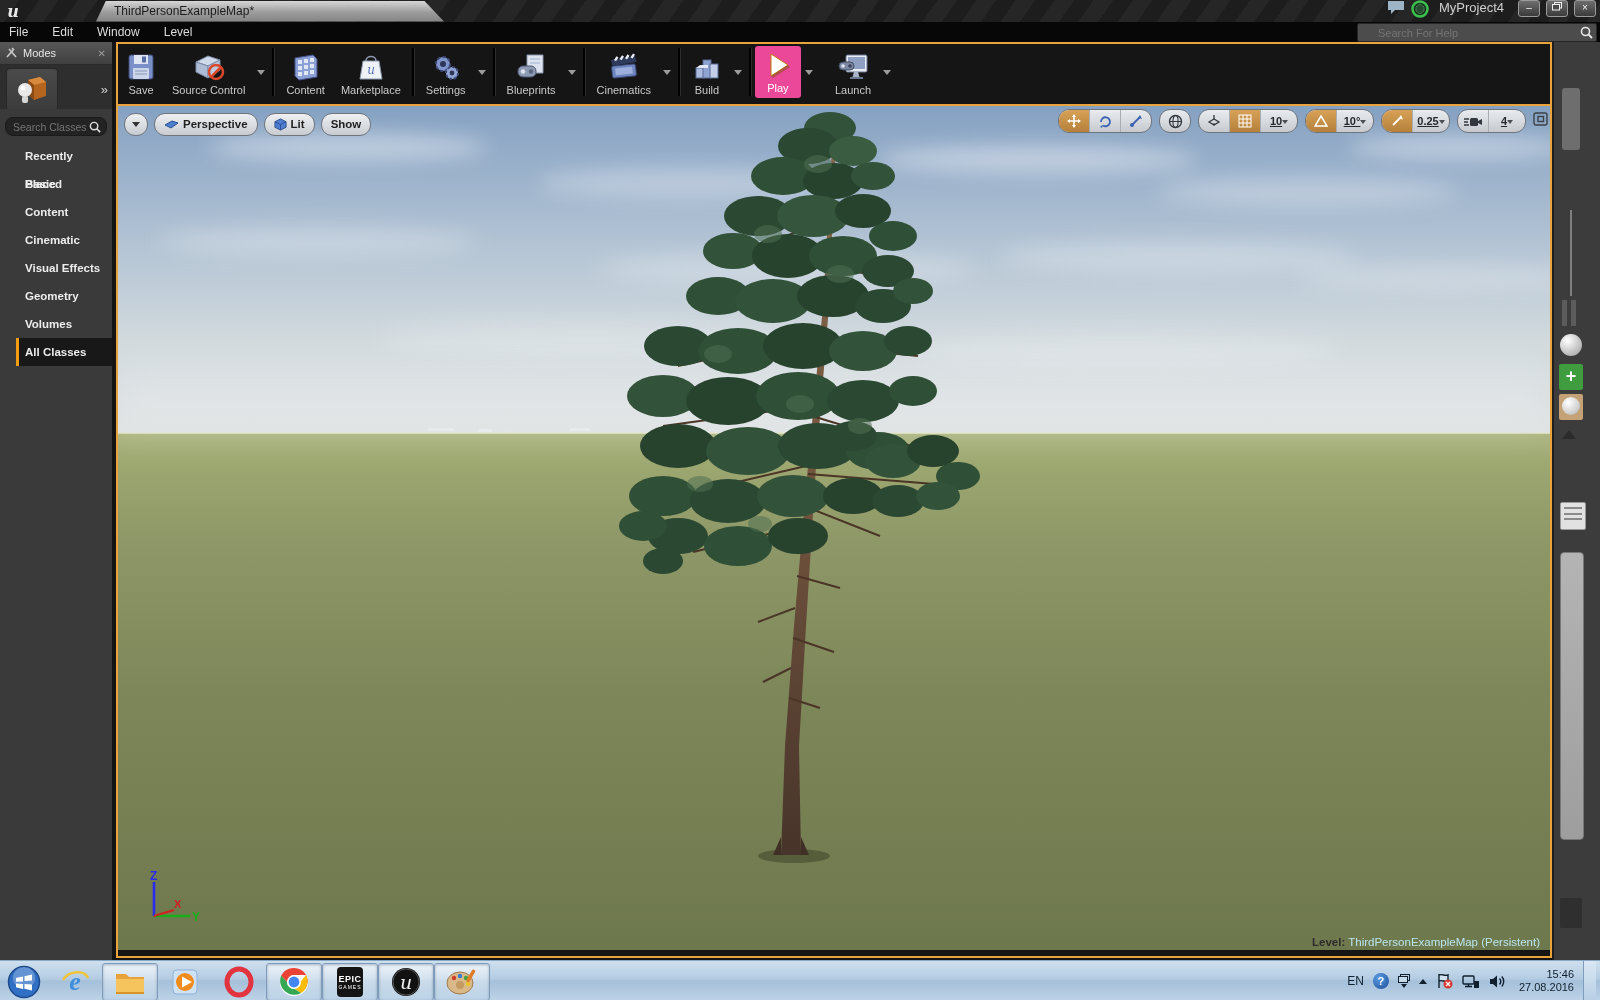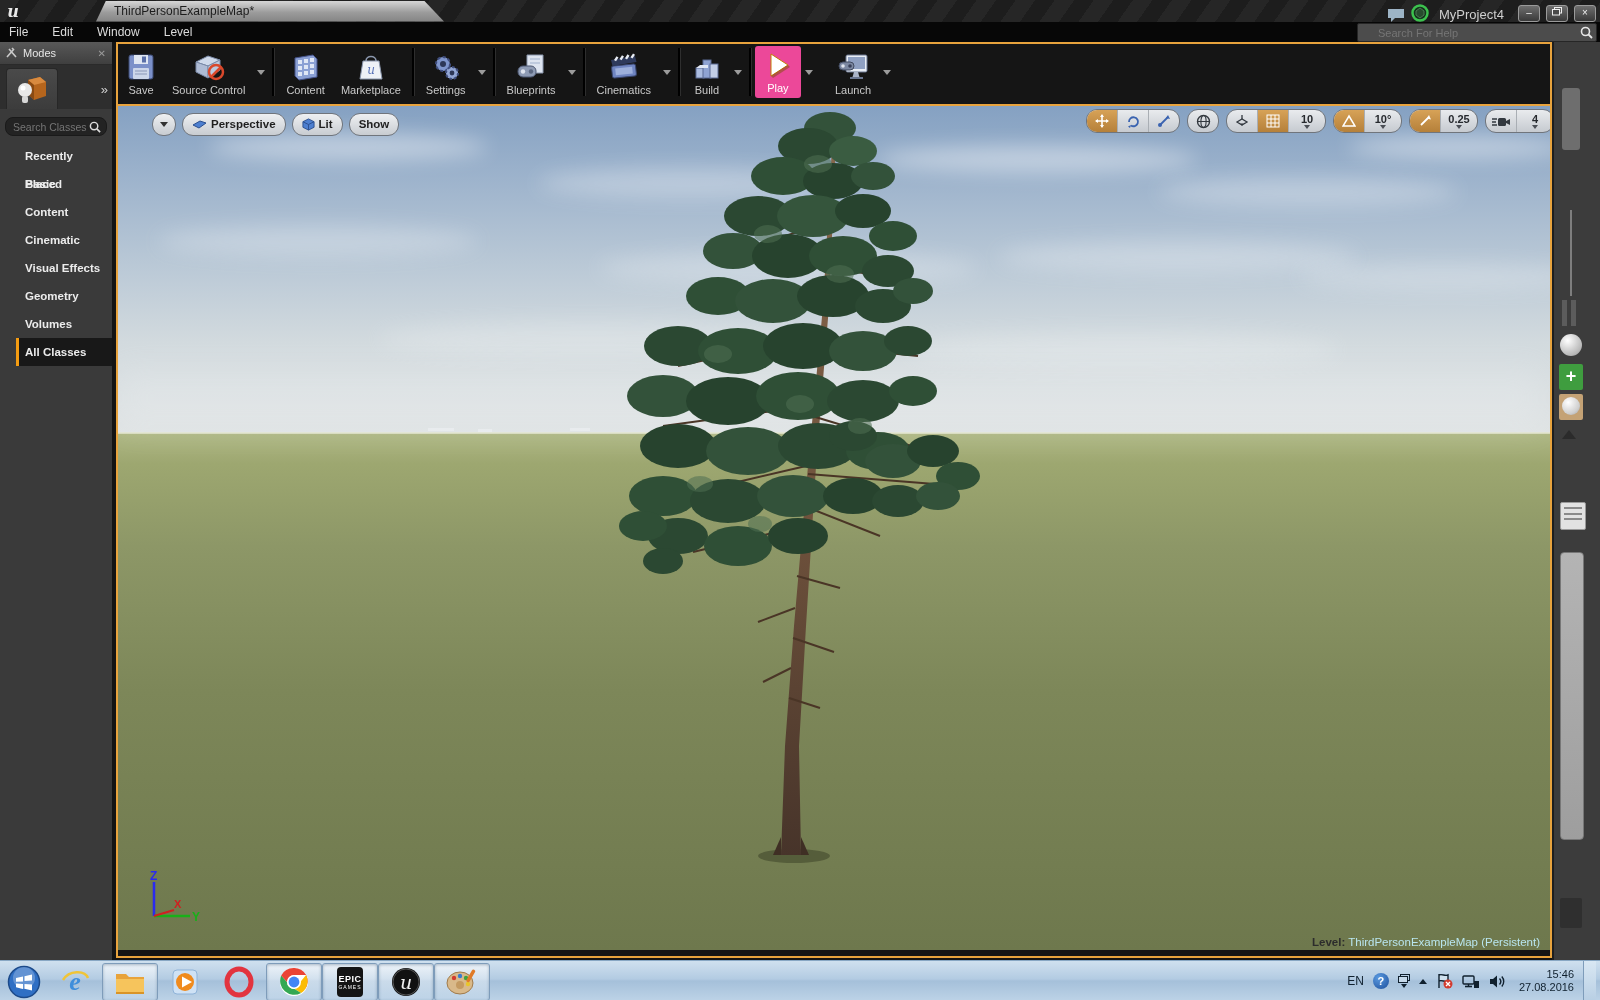--- a/index.html
+++ b/index.html
@@ -3,21 +3,21 @@
 <meta charset="utf-8">
 <style>
   html,body{margin:0;padding:0;}
   body{width:1600px;height:1000px;background:#141414;font-family:"Liberation Sans",sans-serif;overflow:hidden;position:relative;-webkit-font-smoothing:antialiased;}
   .abs{position:absolute;}
   
   #titlebar{left:0;top:0;width:1600px;height:22px;background:repeating-linear-gradient(125deg,#262626 0 16px,#1d1d1d 16px 32px);display:flex;align-items:center;}
   #ue-logo{width:26px;height:22px;display:flex;align-items:center;justify-content:center;color:#e9e9e9;font-family:"DejaVu Serif",serif;font-style:italic;font-weight:bold;font-size:16px;}
   #doc-tab{margin-left:70px;width:348px;height:21px;background:linear-gradient(#d6d6d6,#9b9b9b 55%,#848484);clip-path:polygon(10px 0,calc(100% - 20px) 0,100% 100%,0 100%);display:flex;align-items:center;}
   #doc-tab span{margin-left:18px;color:#1c1c1c;font-size:12px;}
-  #tb-right{position:absolute;right:4px;top:0;height:22px;display:flex;align-items:flex-end;gap:6px;}
+  #tb-right{position:absolute;right:4px;top:0;height:22px;display:flex;align-items:flex-start;gap:6px;}
   .winbtn{width:20px;height:15px;background:linear-gradient(#6e6e6e,#3a3a3a);border:1px solid #9a9a9a;border-radius:3px;color:#f0f0f0;font-size:10px;line-height:13px;text-align:center;cursor:default;}
   #project-name{color:#cfcfcf;font-size:13px;margin:0 8px 0 4px;}
   
   #menubar{left:0;top:22px;width:1600px;height:20px;background:#070707;display:flex;align-items:center;}
   .menu-item{color:#dcdcdc;font-size:12px;padding:0 12px;height:20px;line-height:20px;}
   .menu-item:first-child{padding-left:9px;}
   #help-search{position:absolute;right:3px;top:1px;width:238px;height:17px;background:#4c4c4c;border:1px solid #262626;border-radius:2px;display:flex;align-items:center;}
   #help-search input{flex:1;background:transparent;border:none;outline:none;color:#a8a8a8;font-size:11px;padding:0 20px;font-family:"Liberation Sans",sans-serif;}
   
   #modes-panel{left:0;top:42px;width:112px;height:918px;background:#3a3a3a;}
@@ -41,27 +41,27 @@
   .tb-btn.play-active .lbl{color:#fff;}
   .tb-caret{align-self:center;width:0;height:0;border-left:4px solid transparent;border-right:4px solid transparent;border-top:5px solid #9c9c9c;margin:0 4px;}
   .tb-sep{width:2px;background:linear-gradient(#000,#000);border-right:1px solid #2e2e2e;margin:4px 3px;}
   
   #viewport{position:absolute;left:0;top:60px;right:0;bottom:0;border-top:2px solid #e8a33d;overflow:hidden;}
   #sky{position:absolute;left:0;top:0;width:100%;height:327px;background:linear-gradient(#85a1c2 0%,#9db3cc 22%,#b9c8d6 48%,#d2dade 72%,#dfe3e4 100%);}
   #ground{position:absolute;left:0;top:327px;width:100%;height:517px;background:linear-gradient(#aeb784 0%,#9da770 6%,#8d9767 22%,#7d8759 50%,#6e784d 100%);}
   #horizon{position:absolute;left:0;top:326px;width:100%;height:2px;background:rgba(225,228,205,.8);}
   .cloud{position:absolute;background:rgba(255,255,255,.42);border-radius:50%;filter:blur(10px);}
   .hmark{position:absolute;height:3px;background:rgba(235,238,240,.75);}
-  #vp-toolbar{position:absolute;left:0;top:0;width:100%;height:30px;display:flex;align-items:center;padding-top:3px;margin-left:28px;}
+  #vp-toolbar{position:absolute;left:0;top:0;width:100%;height:30px;display:flex;align-items:center;padding-top:3px;}
   .vbtn{height:21px;background:linear-gradient(#eef0f2,#c8ccd1);border:1px solid #70757c;border-radius:11px;display:flex;align-items:center;gap:4px;padding:0 9px;color:#1f1f1f;font-size:11.5px;font-weight:bold;margin-left:6px;}
   .vgrp{height:22px;background:linear-gradient(#e9ebee,#c6cad0);border:1px solid #70757c;border-radius:11px;display:flex;align-items:stretch;overflow:hidden;margin-left:7px;}
   .vseg{display:flex;align-items:center;justify-content:center;min-width:24px;padding:0 3px;border-right:1px solid #a9aeb4;}
   .vseg:last-child{border-right:none;}
   .vseg.active{background:linear-gradient(#d7a257,#b5803a);}
-  .vval{display:flex;flex-direction:column;align-items:center;justify-content:center;min-width:30px;color:#26292e;font-size:11px;font-weight:bold;line-height:10px;}
+  .vval{display:flex;flex-direction:row;align-items:center;justify-content:center;min-width:30px;color:#26292e;font-size:11px;font-weight:bold;line-height:10px;text-decoration:underline;}
   .vval .c{width:0;height:0;border-left:3px solid transparent;border-right:3px solid transparent;border-top:4px solid #4a4e55;margin-top:1px;}
   #vp-right{position:absolute;right:24px;top:3px;display:flex;align-items:center;}
   #vp-max{position:absolute;right:2px;top:6px;}
   #level-line{position:absolute;right:10px;bottom:8px;font-size:11.5px;}
   #level-line .ll{color:#2c2c2c;font-weight:bold;}
   #level-line .ln{color:#b9e6ef;}
   #axis-gizmo{position:absolute;left:22px;bottom:30px;}
   
   #right-strip{left:1552px;top:42px;width:48px;height:918px;background:#3c3c3c;border-left:2px solid #1e1e1e;}
   .rs{position:absolute;}

